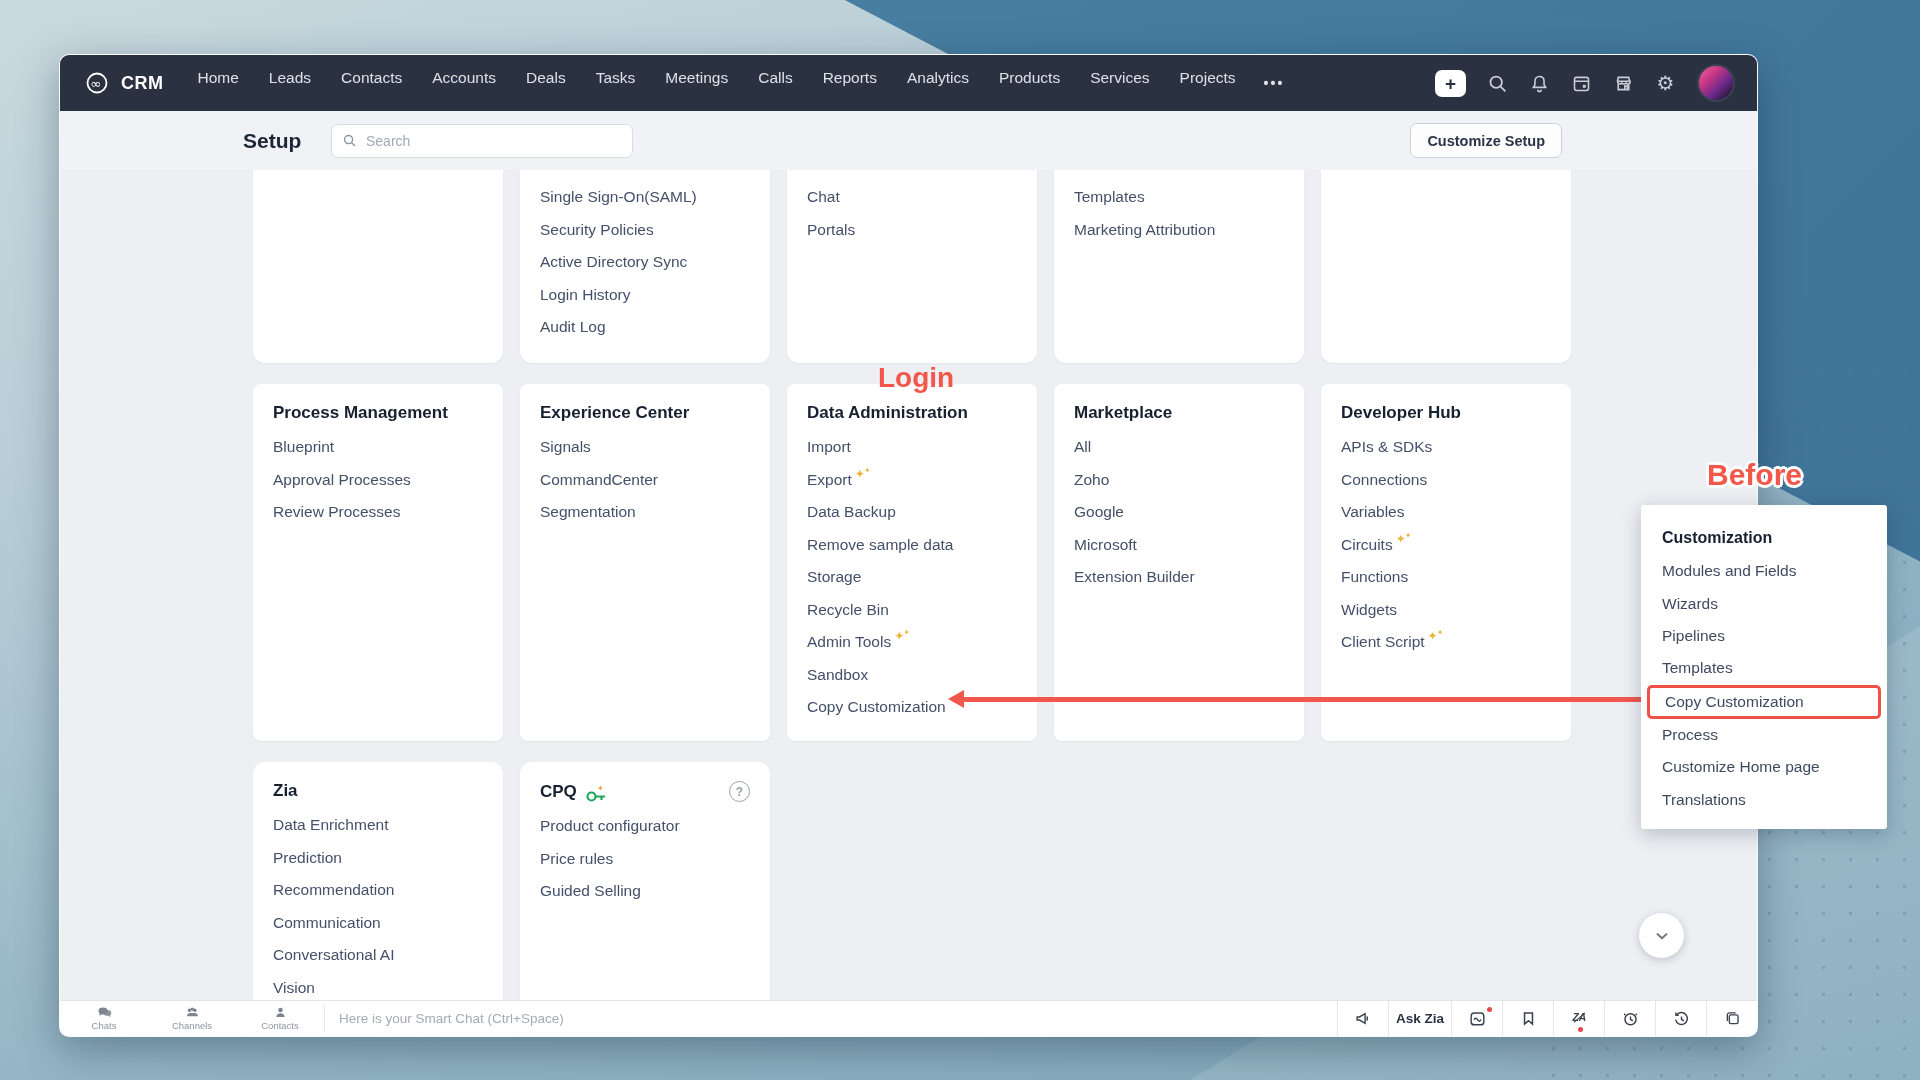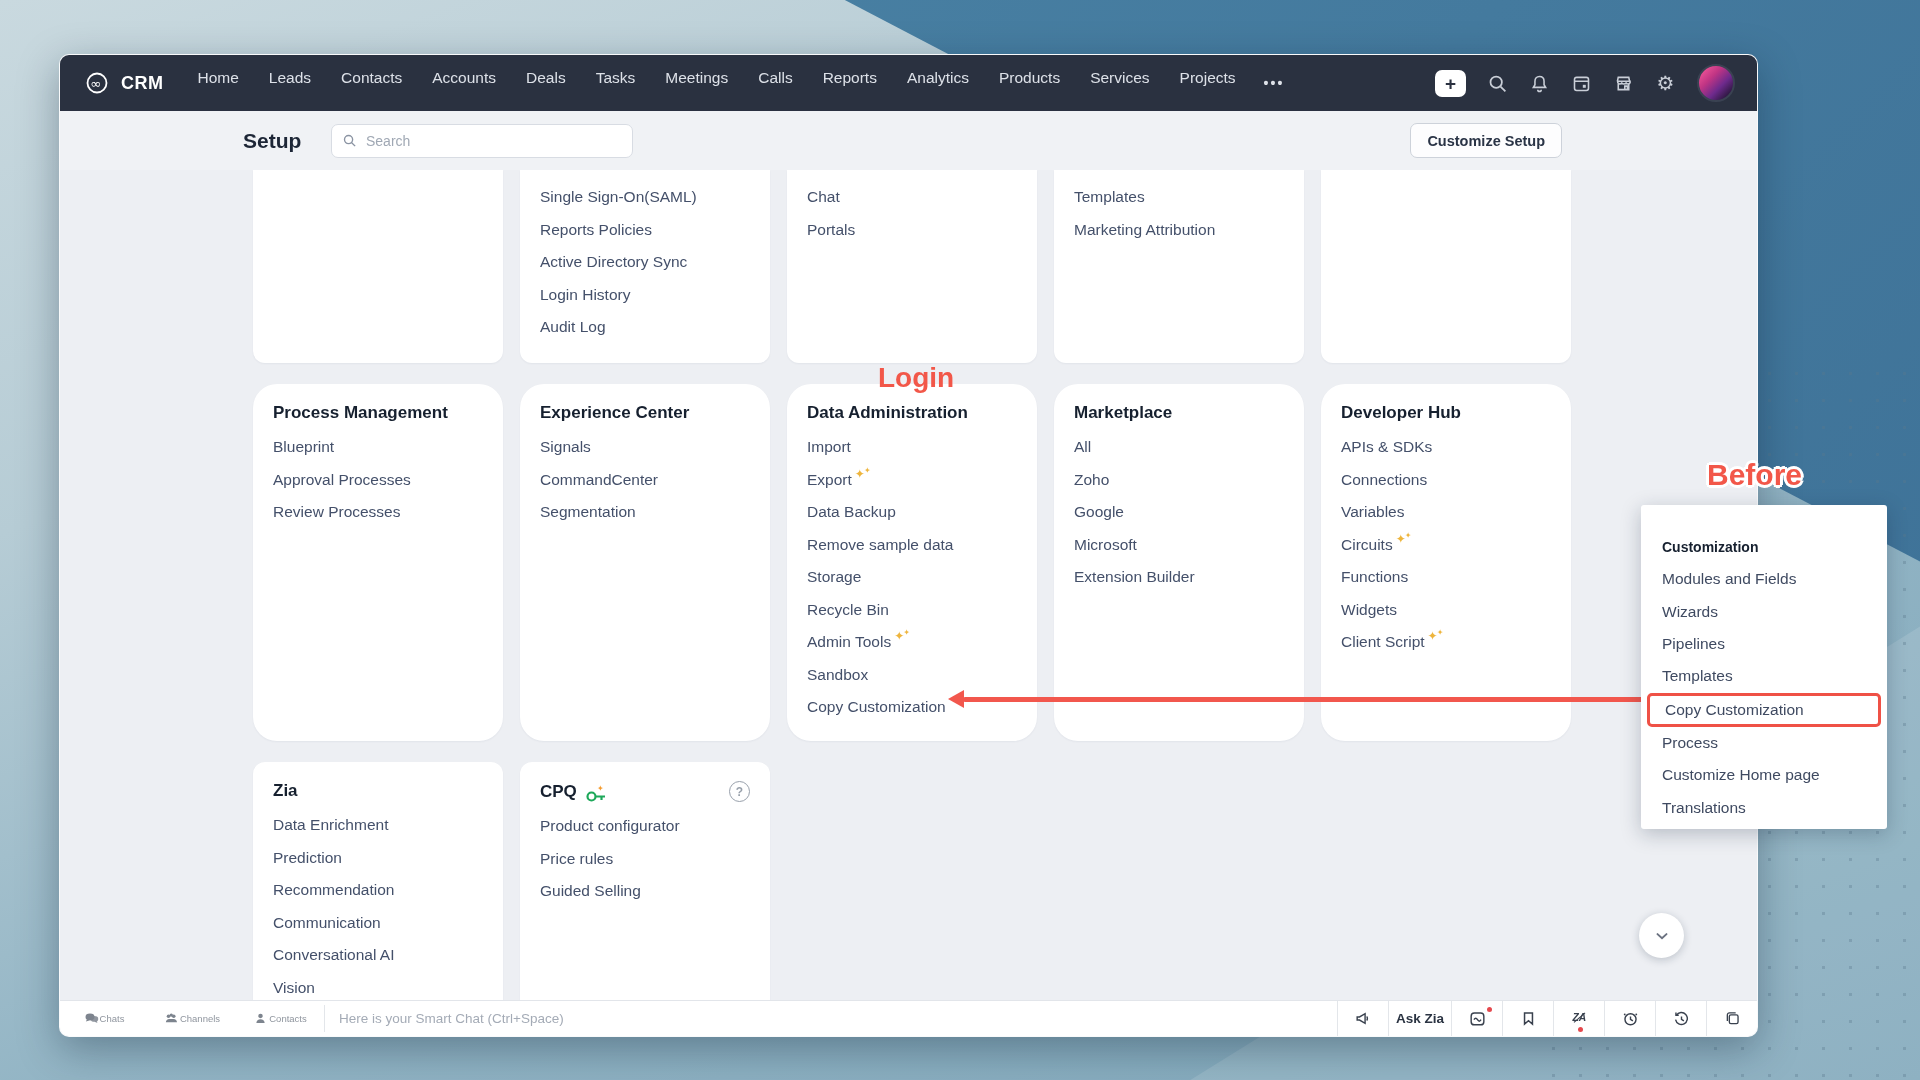--- a/index.html
+++ b/index.html
@@ -44,52 +44,52 @@
   .searchbox input::placeholder{color:#a0a8b4;}
   .custbtn{position:absolute;right:195px;height:33px;padding:0 16px;background:#fdfdfe;border:1px solid #cdd2da;border-radius:7px;
     font-size:14.5px;font-weight:600;color:#2a3446;display:flex;align-items:center;cursor:pointer;}
 
   
   .content{position:absolute;top:115px;left:0;right:0;height:831px;background:#edeff3;overflow:hidden;}
   .cardrow{position:absolute;left:193px;width:1318px;display:grid;grid-template-columns:repeat(5,250px);gap:17px;}
   .row1{top:0;height:193px;}
   .row2{top:214px;height:357px;}
   .row3{top:592px;height:239px;}
-  .card{background:#fff;border-radius:24px;box-shadow:0 1px 2px rgba(25,39,80,.05);overflow:hidden;}
+  .card{background:#fff;border-radius:8px;box-shadow:0 1px 2px rgba(25,39,80,.05);overflow:hidden;}
   .row1 .card{border-radius:0 0 12px 12px;}
   .row3 .card{border-radius:12px 12px 0 0;}
   .cardtitle{padding:19px 20px 0;font-size:17px;font-weight:700;color:#16202f;display:flex;align-items:center;}
   .card ul{list-style:none;margin:8px 0 0;padding:0;}
   .row1 .card ul{margin:0;padding-top:11px;}
   .card li{height:32.5px;display:flex;align-items:center;padding:0 20px;font-size:15.5px;color:#44506a;cursor:pointer;white-space:nowrap;}
   .sp{color:#eeb53d;font-size:12px;margin-left:3px;position:relative;top:-5px;line-height:0;}
   .sp i{font-style:normal;font-size:8px;position:relative;top:-5px;left:-1px;}
   .cpq-glyph{margin-left:8px;position:relative;width:24px;height:20px;display:inline-block;}
   .cpq-glyph svg{position:absolute;left:0;top:2px;}
   .helpicon{margin-left:auto;margin-right:0;width:19px;height:19px;border:1.6px solid #98a0ab;border-radius:50%;
     color:#98a0ab;font-size:12px;font-weight:700;display:flex;align-items:center;justify-content:center;cursor:pointer;flex:none;}
 
   
   .footer{position:absolute;bottom:0;left:0;right:0;height:35px;background:#fff;border-top:1px solid #e2e5ea;display:flex;align-items:stretch;}
-  .ftab{width:88px;display:flex;flex-direction:row;align-items:center;justify-content:center;gap:1px;cursor:pointer;color:#858c96;}
+  .ftab{width:88px;display:flex;flex-direction:column;align-items:center;justify-content:center;gap:1px;cursor:pointer;color:#858c96;}
   .ftab svg{width:15px;height:13px;}
   .ftlabel{font-size:9.5px;color:#8f959e;}
   .fdiv{width:1px;background:#e3e6ea;margin:4px 0;}
   .fchat{flex:1;display:flex;align-items:center;padding-left:12px;}
   .fchat input{border:none;outline:none;font-size:13.5px;color:#333;width:100%;font-family:inherit;background:transparent;}
   .fchat input::placeholder{color:#a4abb6;}
   .fcell{border-left:1px solid #e3e6ea;display:flex;align-items:center;justify-content:center;cursor:pointer;color:#39414e;position:relative;}
   .fcell svg{width:19px;height:19px;}
   .w50{width:50px;} .w62{width:62px;font-size:13.5px;font-weight:700;color:#2a3342;}
   .reddot{position:absolute;width:5px;height:5px;border-radius:50%;background:#e5484d;}
 
   
   .panel{position:absolute;left:1641px;top:505px;width:246px;height:324px;background:#fff;border-radius:3px;
     box-shadow:0 5px 20px rgba(20,35,60,.25);z-index:50;}
-  .ptitle{padding:34px 0 0 21px;font-size:14px;font-weight:700;color:#16202f;}
+  .ptitle{padding:24px 0 0 21px;font-size:16px;font-weight:700;color:#16202f;}
   .plist{list-style:none;margin:8px 0 0;padding:0;}
   .pitem{height:32.4px;display:flex;align-items:center;padding-left:21px;font-size:15.5px;color:#3f4a61;cursor:pointer;white-space:nowrap;}
   .pitem.hl{border:3px solid #ef5146;border-radius:5px;margin:0 6px;padding-left:15px;height:28px;}
   .lbl-after{position:absolute;left:878px;top:362px;font-size:28px;font-weight:700;color:#f25749;z-index:40;}
   .lbl-before{position:absolute;left:1707px;top:458px;font-size:30px;font-weight:700;color:#f25749;z-index:60;
     text-shadow:-2px -2px 0 #fff,2px -2px 0 #fff,-2px 2px 0 #fff,2px 2px 0 #fff,0 -3px 0 #fff,0 3px 0 #fff,-3px 0 0 #fff,3px 0 0 #fff;}
   .arrow-line{position:absolute;left:963px;top:697px;width:684px;height:5px;background:#f2574d;z-index:40;border-radius:2px;}
   .arrow-head{position:absolute;left:948px;top:690px;width:0;height:0;z-index:40;
     border-top:9px solid transparent;border-bottom:9px solid transparent;border-right:16px solid #f2574d;}
   .scrollbtn{position:absolute;left:1639px;top:913px;width:45px;height:45px;border-radius:50%;background:#fff;z-index:30;
@@ -183,21 +183,21 @@
 
       <div class="cardrow row1">
         <div class="card"></div>
         <div class="card">
           <ul>
 
           <li>
                 <span>Single Sign-On(SAML)</span>
               </li>
               <li>
-                <span>Reports Policies</span>
+                <span>Security Policies</span>
               </li>
               <li>
                 <span>Active Directory Sync</span>
               </li>
               <li>
                 <span>Login History</span>
               </li>
               <li>
                 <span>Audit Log</span>
               </li>

